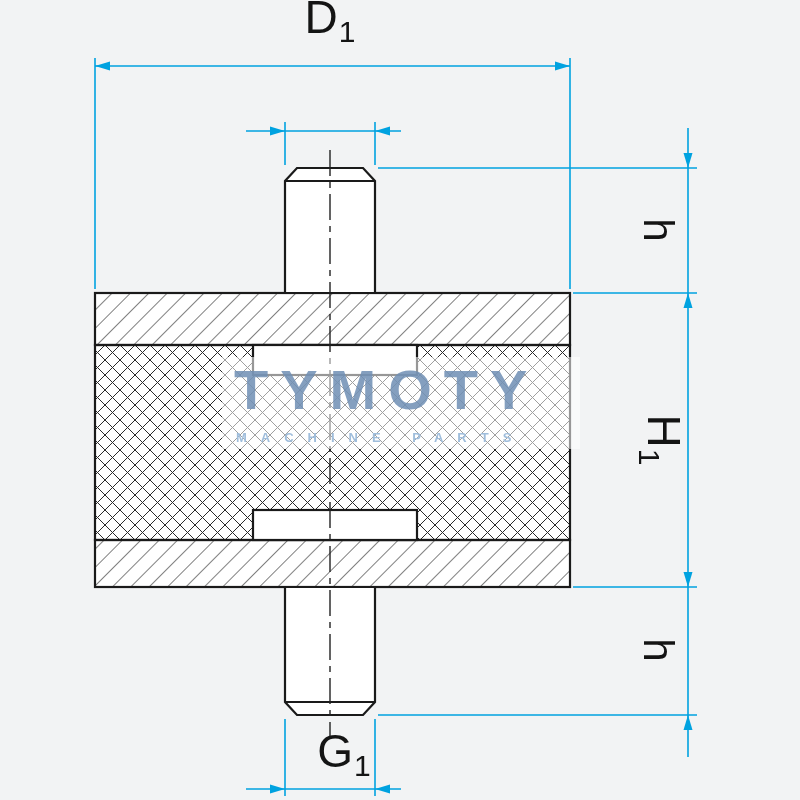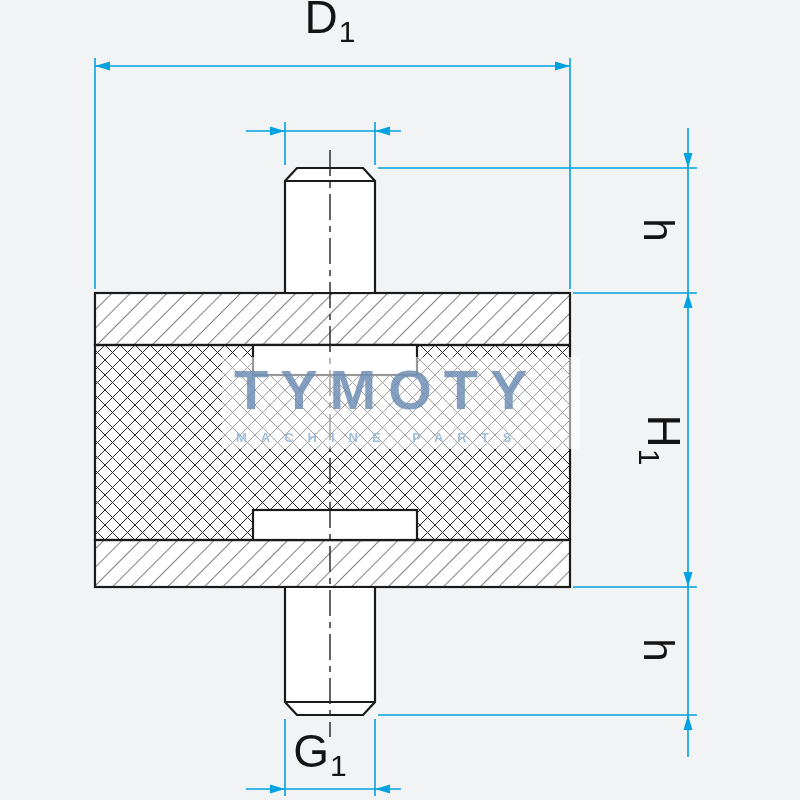--- a/index.html
+++ b/index.html
@@ -136,17 +136,17 @@
   </div>
 
   <div class="dim-label rot" style="left:660px;top:440px">
     <span>H</span><span class="sub">1</span>
   </div>
 
   <div class="dim-label small rot" style="left:658px;top:650px">
     <span>h</span>
   </div>
 
-  <div class="dim-label" style="left:320px;top:754px">
+  <div class="dim-label" style="left:344px;top:754px">
     <span>G</span><span class="sub">1</span>
   </div>
 
 </div>
 
 </body></html>

